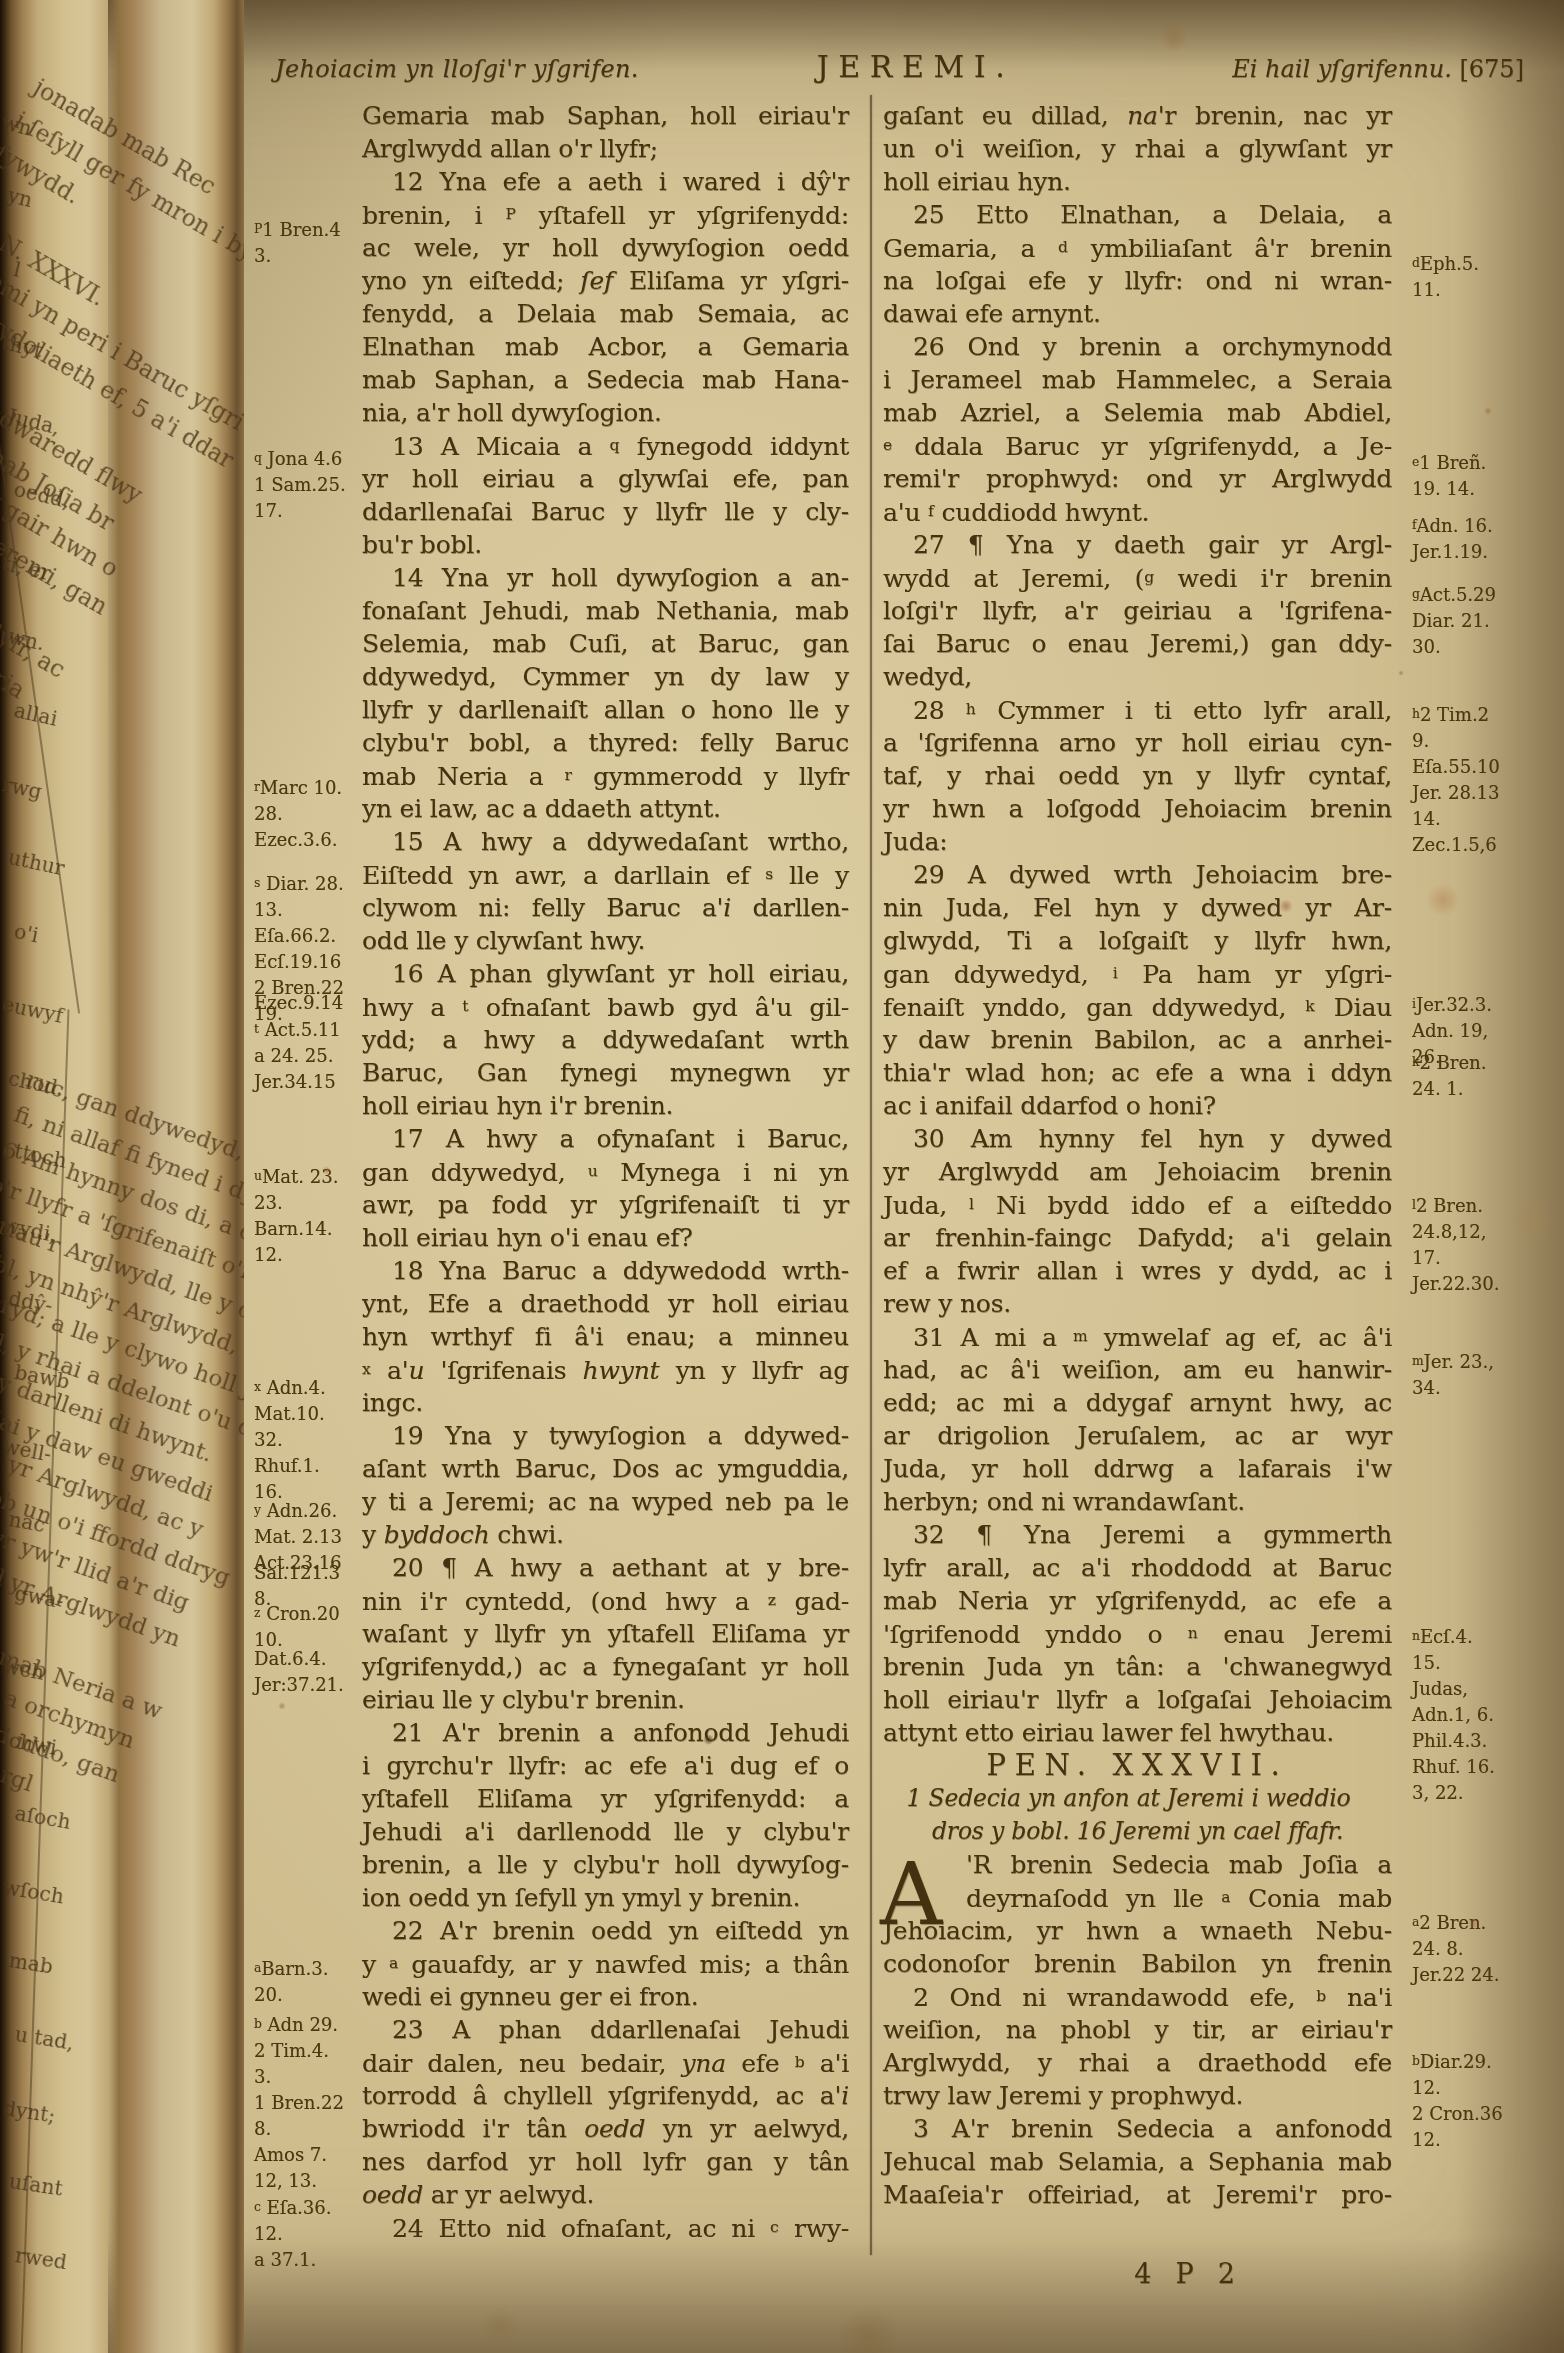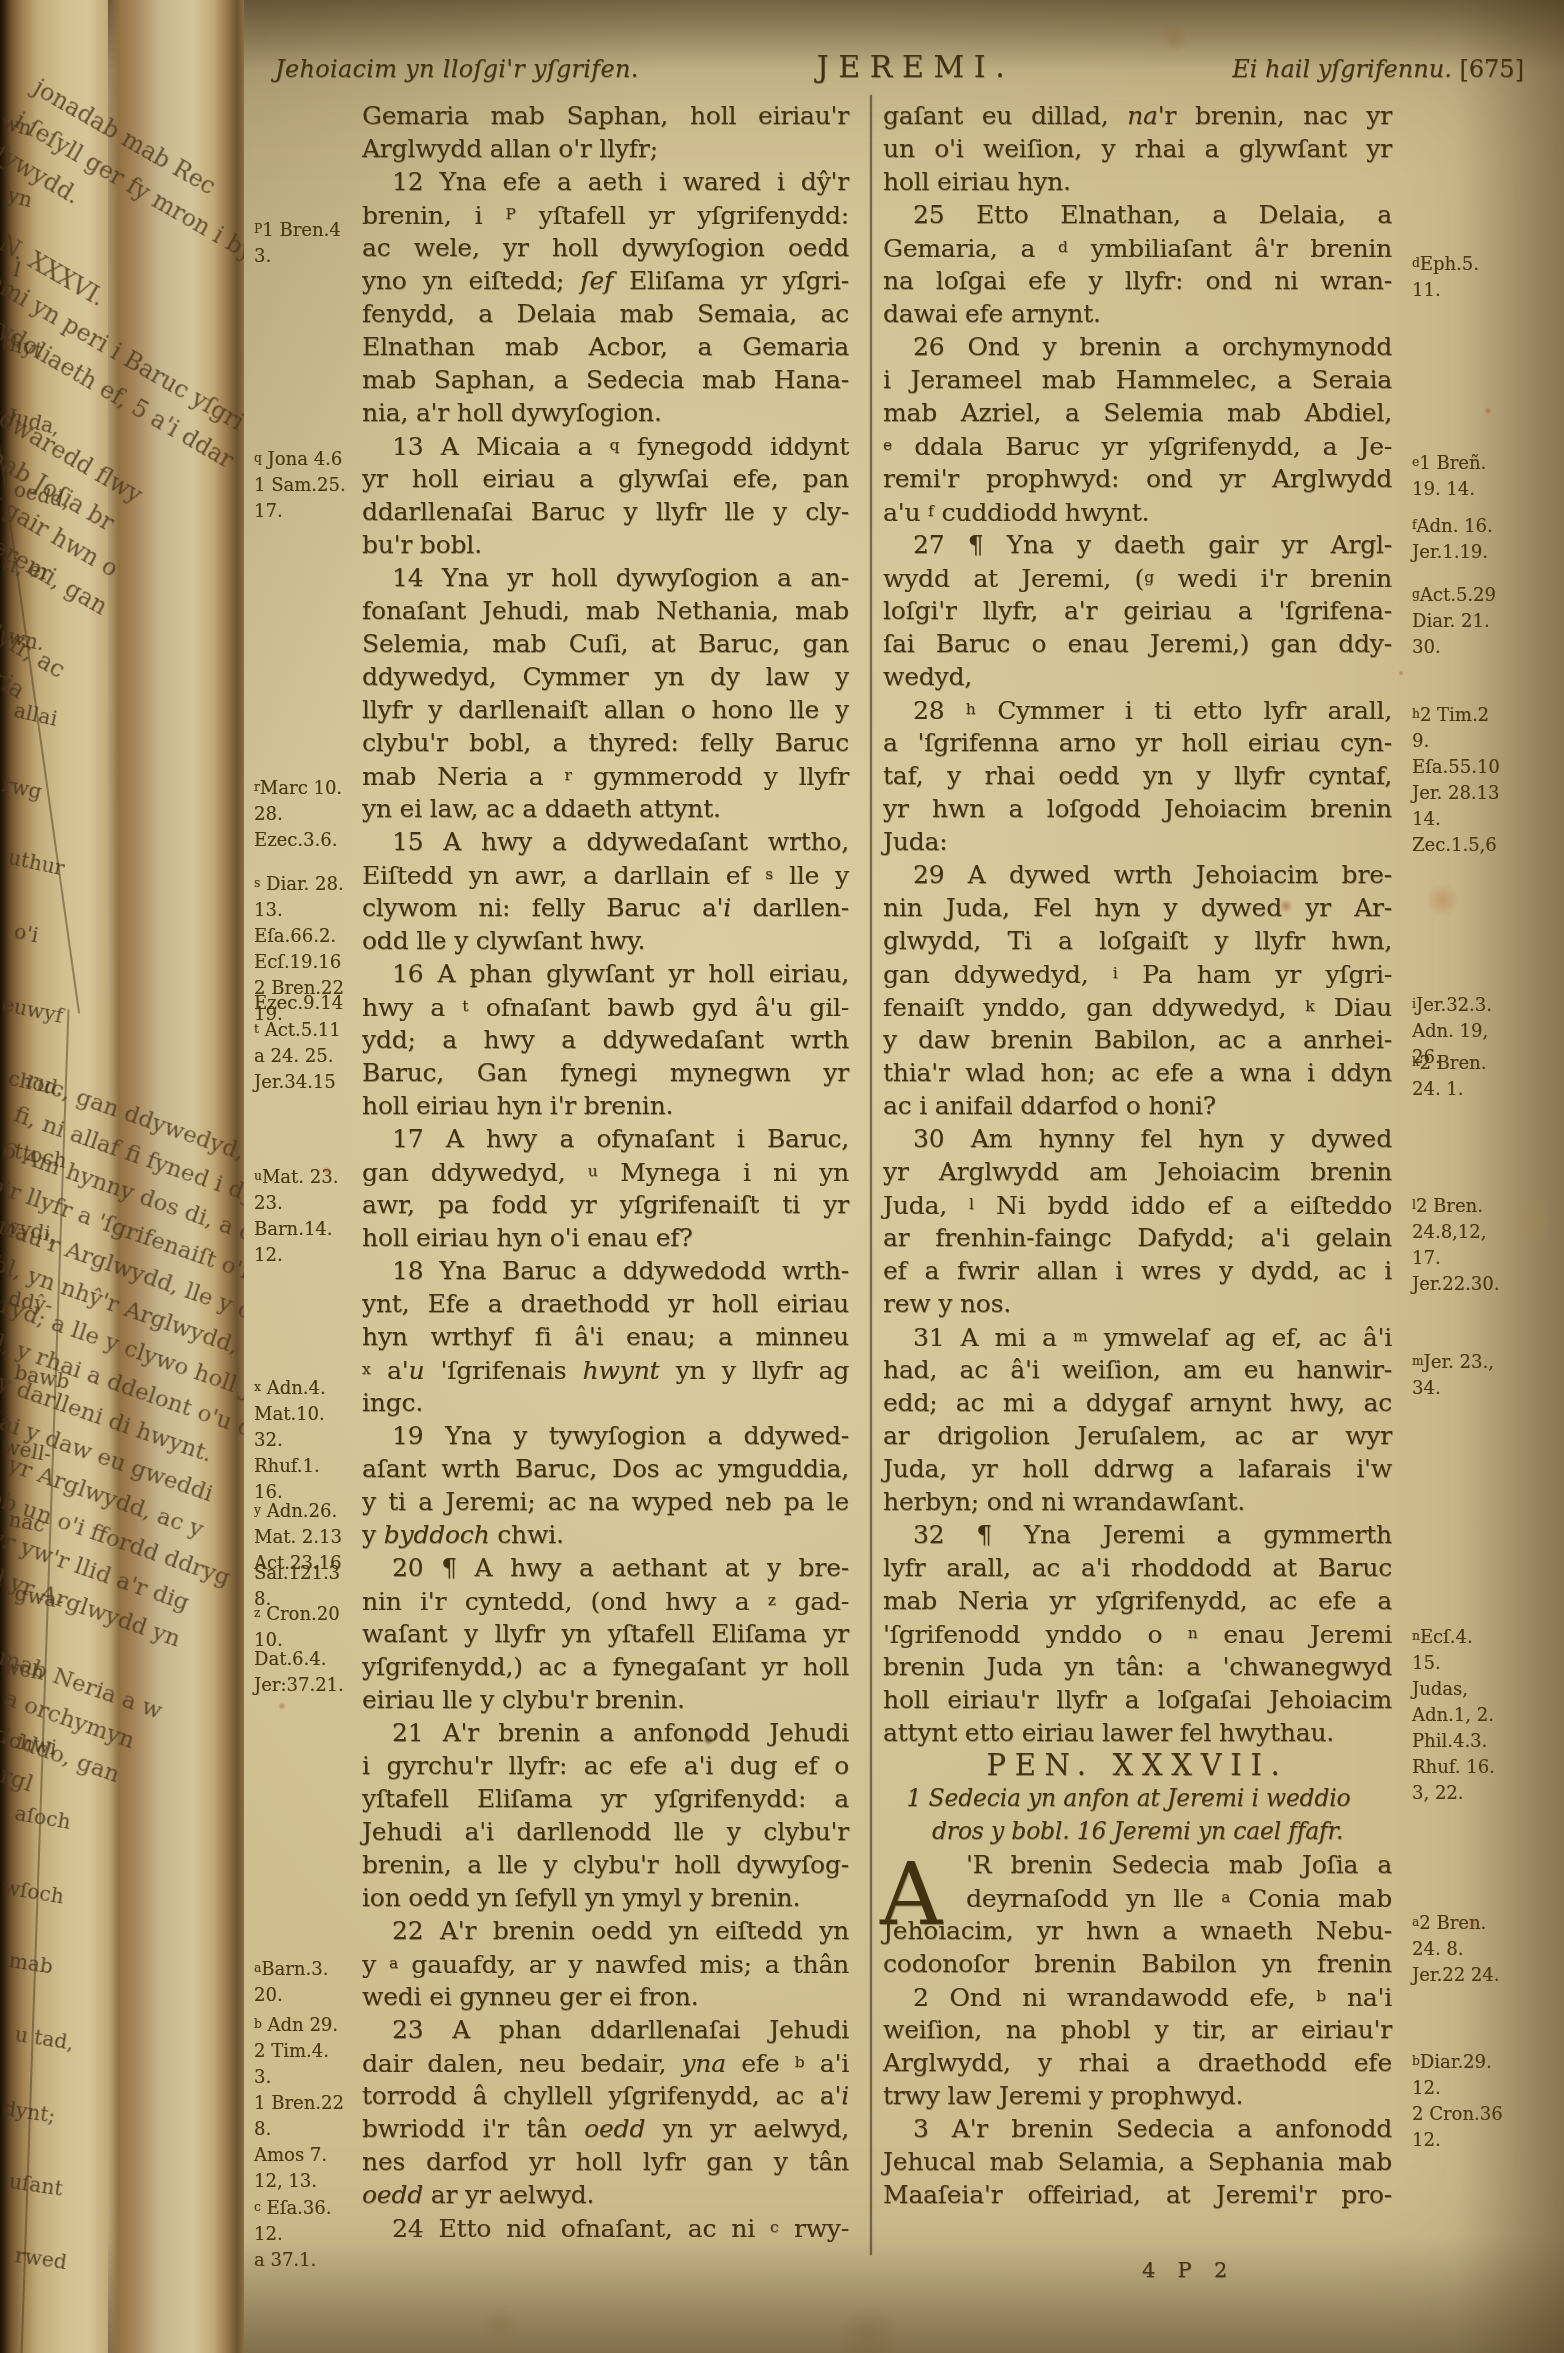--- a/index.html
+++ b/index.html
@@ -56,21 +56,21 @@
   .gutter{position:absolute;color:#4a370f;}
   #left-notes{left:254px;top:99px;width:103px;}
   #right-notes{left:1412px;top:99px;width:149px;}
   .note{position:absolute;left:0;font-size:18px;line-height:26px;white-space:nowrap;
       text-shadow:0.3px 0.4px 0.5px rgba(66,46,18,.4);}
   .note sup{font-size:68%;vertical-align:3.1px;}
   
   #divider{position:absolute;left:870px;top:95px;width:1.6px;height:2160px;
       background:rgba(66,47,22,.62);box-shadow:0 0 1.6px rgba(66,47,22,.5);}
   #signature{position:absolute;left:1114px;top:2258px;width:125px;text-align:center;
-      font-size:21px;letter-spacing:7.8px;color:#43310f;}
+      font-size:27px;letter-spacing:7.8px;color:#43310f;}
   .stain{position:absolute;border-radius:50%;}
 </style>
 </head>
 <body>
 
 <div id="scan">
   <div id="paper"></div>
 
   <div id="curl">
     <div class="prule" style="left:28px;top:297px;height:720px;transform:rotate(-8deg);"></div>
@@ -407,21 +407,21 @@
         <div>Jer.22.30.</div>
       </div>
       <div class="note" style="top: 1249px;">
         <div><sup>m</sup>Jer. 23.,</div>
         <div>34.</div>
       </div>
       <div class="note" style="top: 1524px;">
         <div><sup>n</sup>Ecſ.4.</div>
         <div>15.</div>
         <div>Judas,</div>
-        <div>Adn.1, 2.</div>
+        <div>Adn.1, 6.</div>
         <div>Phil.4.3.</div>
         <div>Rhuf. 16.</div>
         <div>3, 22.</div>
       </div>
       <div class="note" style="top: 1810px;">
         <div><sup>a</sup>2 Bren.</div>
         <div>24. 8.</div>
         <div>Jer.22 24.</div>
       </div>
       <div class="note" style="top: 1949px;">

